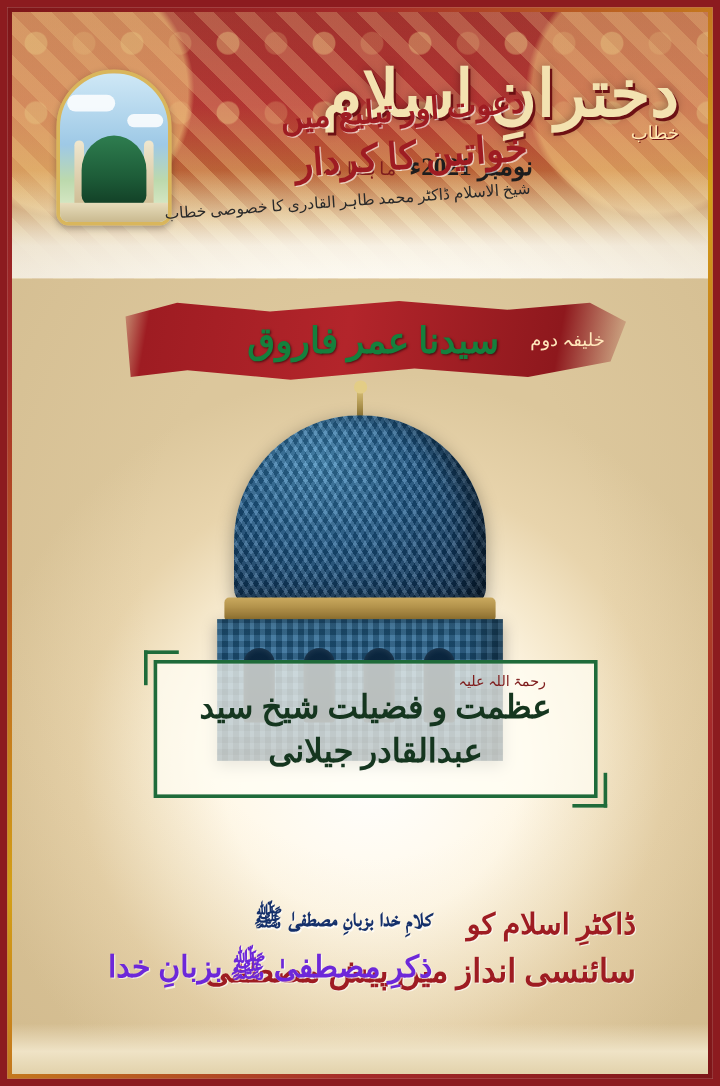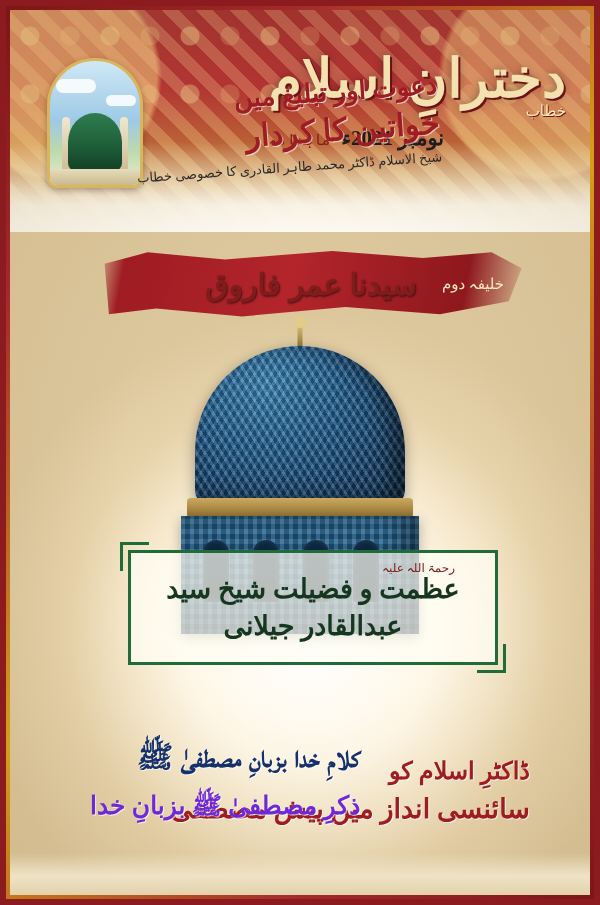--- a/index.html
+++ b/index.html
@@ -165,22 +165,22 @@
   .brush-banner .brush {
     position: absolute; inset: 0;
     background: linear-gradient(100deg, rgba(158,28,34,0) 0%, #9e1c22 7%, #b3252b 45%, #8e181d 85%, rgba(142,24,29,0) 100%);
     clip-path: polygon(2% 22%, 12% 6%, 30% 16%, 55% 4%, 76% 14%, 92% 6%, 99% 28%, 96% 74%, 80% 92%, 58% 82%, 34% 95%, 14% 84%, 3% 92%);
     box-shadow: 0 3px 8px rgba(0,0,0,.25);
   }
   .brush-banner .brush-text {
     position: absolute; inset: 0;
     display: flex; align-items: center; justify-content: center;
     direction: rtl;
-    font-family: Liberation Sans, sans-serif;
-    font-size: 30px; font-weight: bold; color: #7f1d1d;
+    font-family: Liberation Serif, serif;
+    font-size: 30px; font-weight: bold; color: #15803d;
     text-shadow: 1px 1px 2px rgba(0,0,0,.55);
     letter-spacing: 1px;
   }
   .brush-banner .brush-sub {
     position: absolute; right: 22px; top: 50%; transform: translateY(-50%);
     font-family: "Liberation Serif", serif;
     font-size: 15px; color: #ffe7bb;
   }
 
   
@@ -273,21 +273,21 @@
     z-index: 8; direction: rtl; text-align: right;
   }
   .bl-line, .br-line {
     font-family: "Liberation Serif", serif;
     font-weight: bold;
     color: #9e1c22;
     text-shadow: 1px 1px 0 rgba(255,255,255,.65);
   }
   .br-line.a { font-size: 24px; }
   .br-line.b { font-size: 27px; margin-top: 8px; }
-  .bl-line.a { font-size: 30px; color: #15306b; }
+  .bl-line.a { font-size: 20px; color: #15306b; }
   .bl-line.b { font-size: 25px; color: #6d28d9; margin-top: 8px; margin-left: 24px; }
 
   
   .bottom-band {
     position: absolute; left: 0; right: 0; bottom: 0; height: 42px;
     background: linear-gradient(180deg, rgba(253,250,242,0) 0%, #efe3c6 55%, #e2d2ab 100%);
     z-index: 5;
   }
 </style>
 </head>

